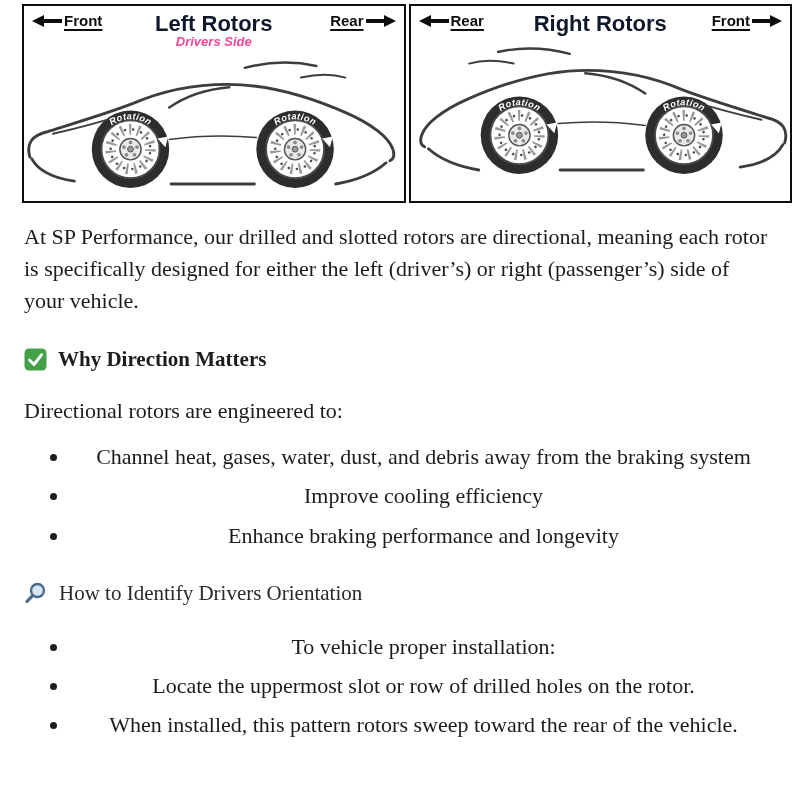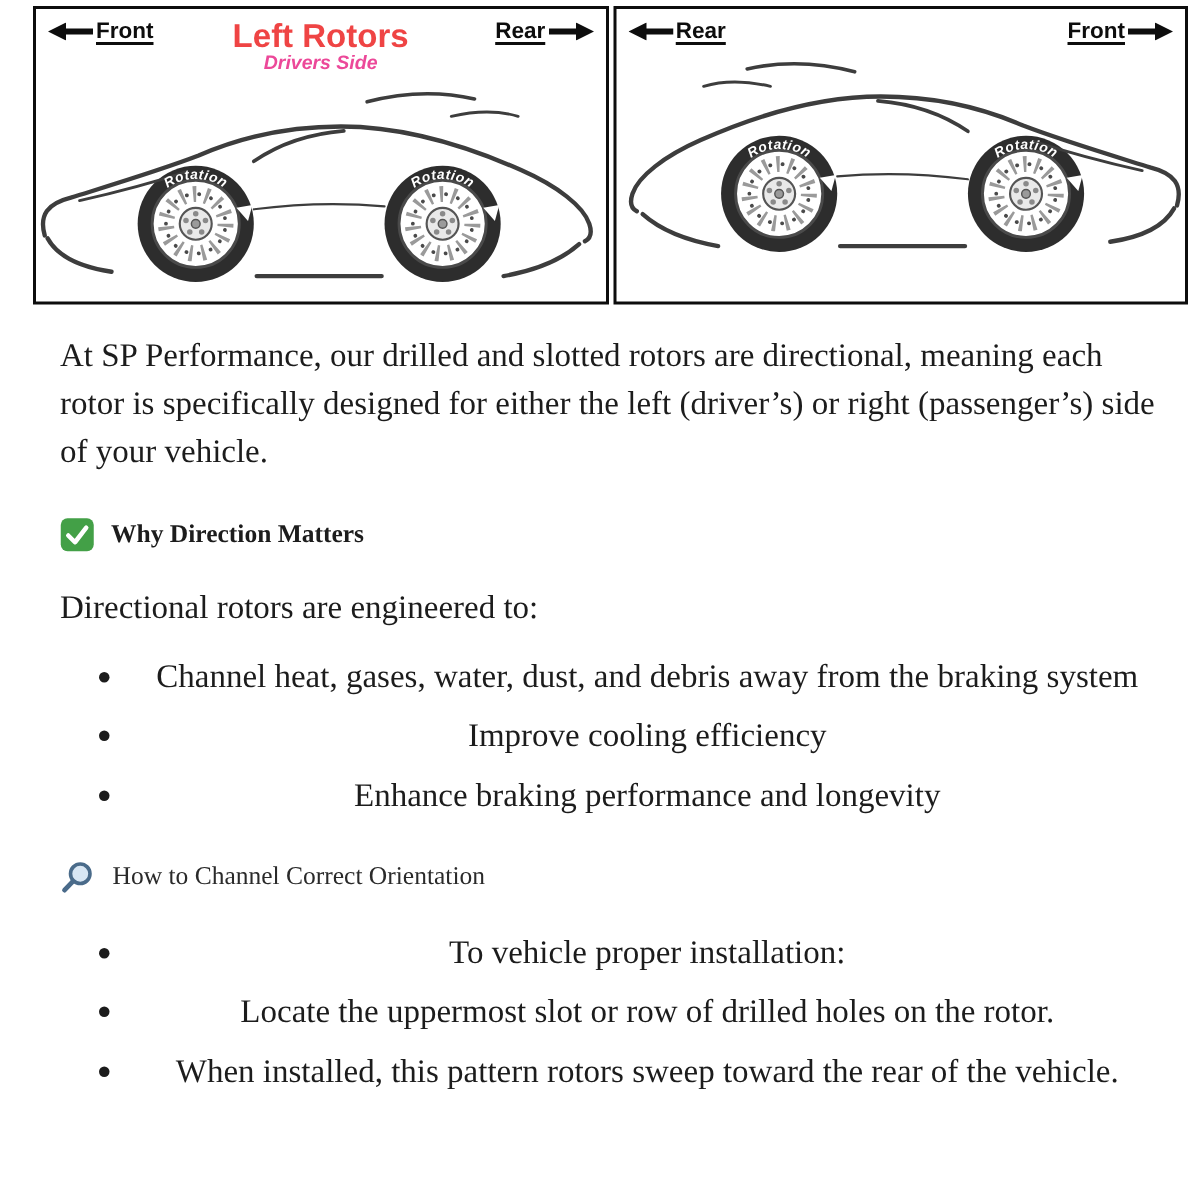--- a/index.html
+++ b/index.html
@@ -19,30 +19,30 @@
     display:grid; grid-template-columns:86px 1fr 86px;
     align-items:start; padding:6px 8px 0 8px;
   }
   .dir { display:flex; align-items:center; gap:2px; font-weight:bold;
          font-size:15px; color:#0d0d0d; }
   .dir .lbl { text-decoration:underline; text-underline-offset:3px;
               text-decoration-thickness:2px; }
   .dir.right { justify-content:flex-end; }
   .dir svg { display:block; }
   .panel-titlebox { text-align:center; line-height:1.05; }
-  .panel-title { font-size:22px; font-weight:bold; color:#ef4444; }
+  .panel-title { font-size:22px; font-weight:bold; color:#0f172a; }
   .panel-subtitle { font-size:13px; font-weight:bold; font-style:italic; color:#ec4899; }
   .car-svg { display:block; width:100%; height:152px; margin-top:0; }
   .rot-text { font:italic bold 9.5px "Liberation Sans", sans-serif;
               fill:#ffffff; letter-spacing:.4px; }
   
-  .article { padding:10px 26px 0 24px; font-size:22px; line-height:1.47;margin-left:16px; }
+  .article { padding:10px 26px 0 24px; font-size:22px; line-height:1.47; }
   .intro { margin:8px 0 6px; }
   .sec-heading { display:flex; align-items:center; gap:11px;
-                 font-size:17px; font-weight:bold; margin:26px 0 0; }
+                 font-size:21px; font-weight:bold; margin:26px 0 0; }
   .sec-heading.regular { font-weight:normal; color:#2a2a2a; }
   .sec-heading .emoji { display:inline-flex; flex:0 0 auto; }
   .lead { margin:20px 0 0; }
   ul.bullets { margin:14px 0 0; padding-left:46px; }
   ul.bullets li { margin:7px 0; padding-left:3px;text-align:center; }
   .section2 ul.bullets { margin-top:22px; }
 </style>
 </head>
 <body>
 
@@ -117,20 +117,21 @@
 
   <section class="panel">
     <div class="panel-header">
       <span class="dir">
         <svg width="30" height="12">
           <polygon points="0,6 12,0 12,4 30,4 30,8 12,8 12,12" fill="#0d0d0d"></polygon>
         </svg>
         <span class="lbl">Rear</span>
       </span>
       <span class="panel-titlebox">
+        <span class="panel-title" style="display:block">Right Rotors</span>
       </span>
       <span class="dir right">
         <span class="lbl">Front</span>
         <svg width="30" height="12">
           <polygon points="30,6 18,0 18,4 0,4 0,8 18,8 18,12" fill="#0d0d0d"></polygon>
         </svg>
       </span>
     </div>
     <svg class="car-svg" viewBox="0 0 392 150">
       <use href="#rotor" x="112" y="100"></use>
@@ -171,21 +172,21 @@
   </div>
 
   <div class="section2">
     <h2 class="sec-heading regular">
       <span class="emoji">
         <svg width="24" height="24" viewBox="0 0 24 24">
           <circle cx="13.5" cy="9.5" r="6.5" fill="#d8e6f3" stroke="#4a6b8a" stroke-width="2.4"></circle>
           <line x1="8.6" y1="14.6" x2="3" y2="20.4" stroke="#4a6b8a" stroke-width="3.2" stroke-linecap="round"></line>
         </svg>
       </span>
-      <span>How to Channel Correct Orientation</span>
+      <span>How to Identify Drivers Orientation</span>
     </h2>
     <ul class="bullets">
       <li>To vehicle proper installation:</li>
       <li>Locate the uppermost slot or row of drilled holes on the rotor.</li>
       <li>When installed, this pattern rotors sweep toward the rear of the vehicle.</li>
     </ul>
   </div>
 
 </div>
 

